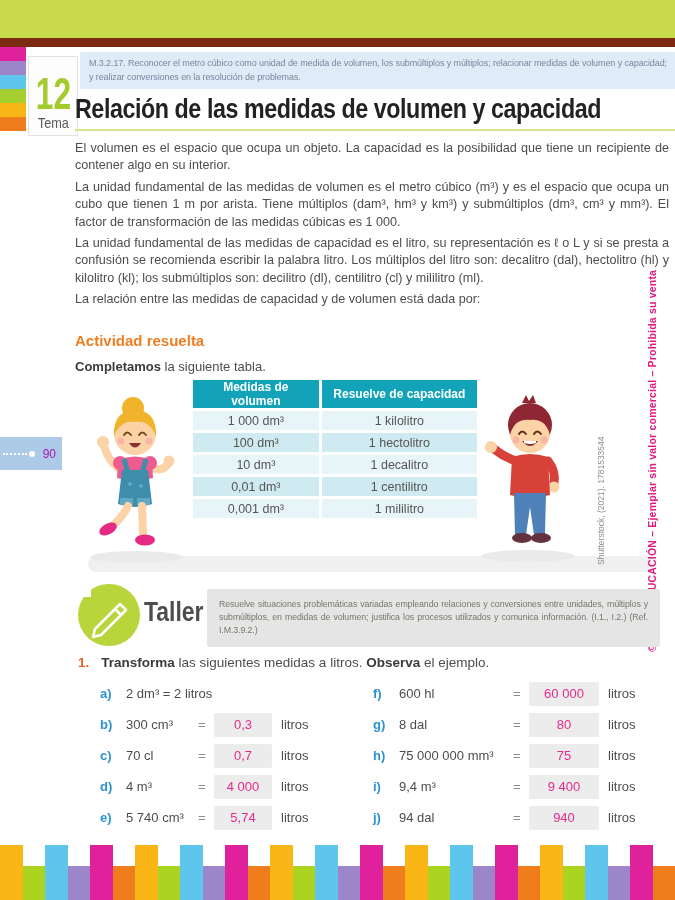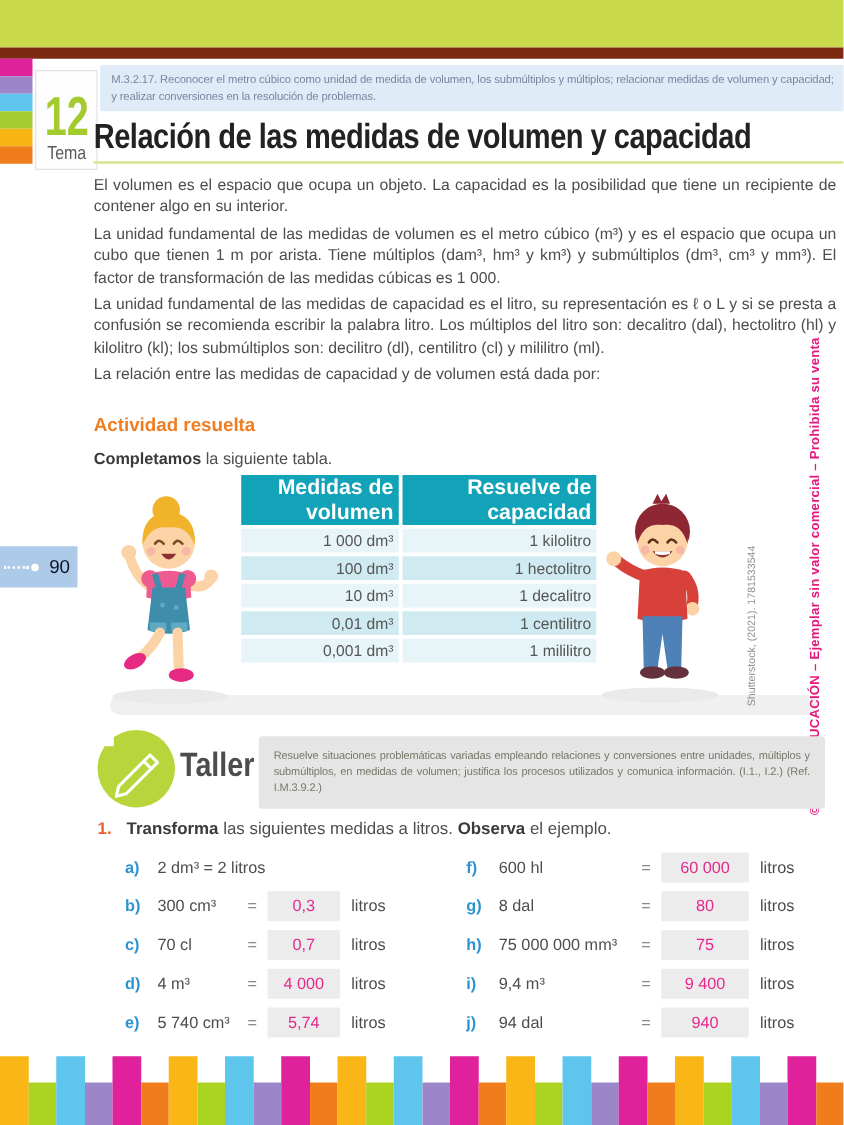--- a/index.html
+++ b/index.html
@@ -58,25 +58,25 @@
   .ground-band { position:absolute; left:88px; top:556px; width:566px; height:16px; background:#f0f0f0; border-radius:8px; }
   .girl-figure { position:absolute; left:84px; top:396px; width:104px; height:168px; }
   .boy-figure  { position:absolute; left:478px; top:390px; width:106px; height:174px; }
 
   
   .conversion-table {
     position:absolute; left:190px; top:377px; width:290px;
     border-collapse:separate; border-spacing:3px; background:transparent;
   }
   .conversion-table th {
-    background:#12a3b8; color:#ffffff; font-size:17px; font-weight:bold;
-    height:26px; text-align:right; padding:0 4px;
+    background:#12a3b8; color:#ffffff; font-size:12px; font-weight:bold;
+    height:26px; text-align:center; padding:0 4px;
   }
   .conversion-table td {
-    font-size:12.5px; color:#555; text-align:right; height:19px; padding:1px 4px;
+    font-size:12.5px; color:#555; text-align:center; height:19px; padding:1px 4px;
   }
   .conversion-table col.c1 { width:127px; }
   .conversion-table col.c2 { width:157px; }
   .conversion-table tr.odd td { background:#e7f4f8; }
   .conversion-table tr.even td { background:#cfeaf0; }
 
   
   .stock-credit {
     position:absolute; left:596px; top:565px; white-space:nowrap;
     transform:rotate(-90deg); transform-origin:left top;
@@ -123,21 +123,21 @@
   .ex-col.right .ex-box { width:70px; }
   .ex-unit { margin-left:9px; }
 
   
   .page-tab {
     position:absolute; left:0; top:437px; width:62px; height:33px; background:#adcbe9;
     display:flex; align-items:center; padding:0 6px 0 3px;
   }
   .page-tab .dots { flex:1; border-top:2px dotted #ffffff; }
   .page-tab .dot { width:6px; height:6px; border-radius:50%; background:#ffffff; margin-left:2px; flex:none; }
-  .page-tab .num { margin-left:8px; font-size:15px; color:#0f172a; }
+  .page-tab .num { margin-left:8px; font-size:12px; color:#a21caf; }
 
   
   .footer-bars { position:absolute; left:0; right:0; bottom:0; height:55px; display:flex; align-items:flex-end; }
   .footer-bars .bar { flex:1; }
   .footer-bars .bar.tall { height:55px; }
   .footer-bars .bar.short { height:34px; }
 </style>
 </head>
 <body>
 

